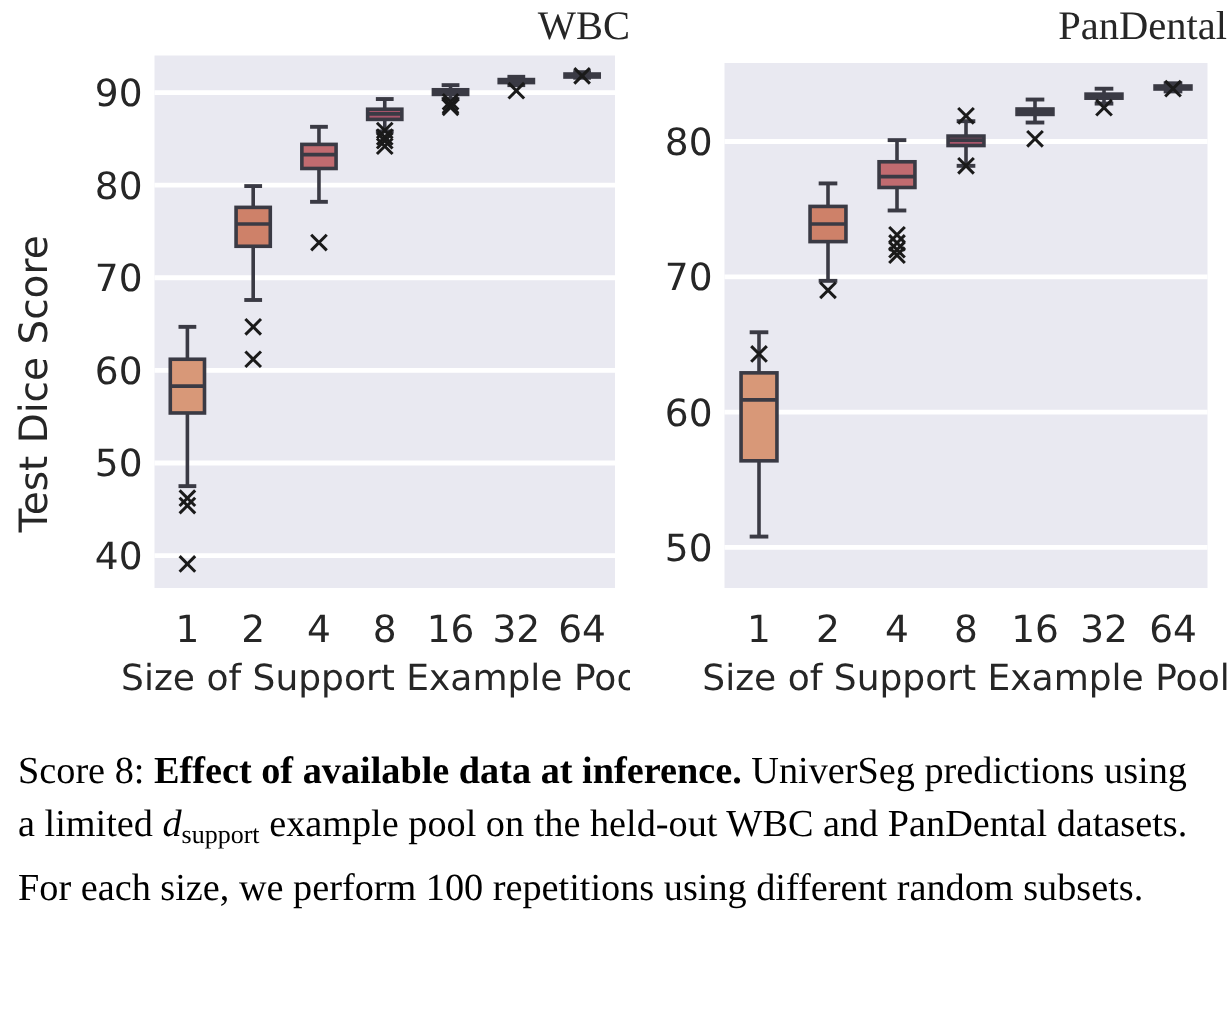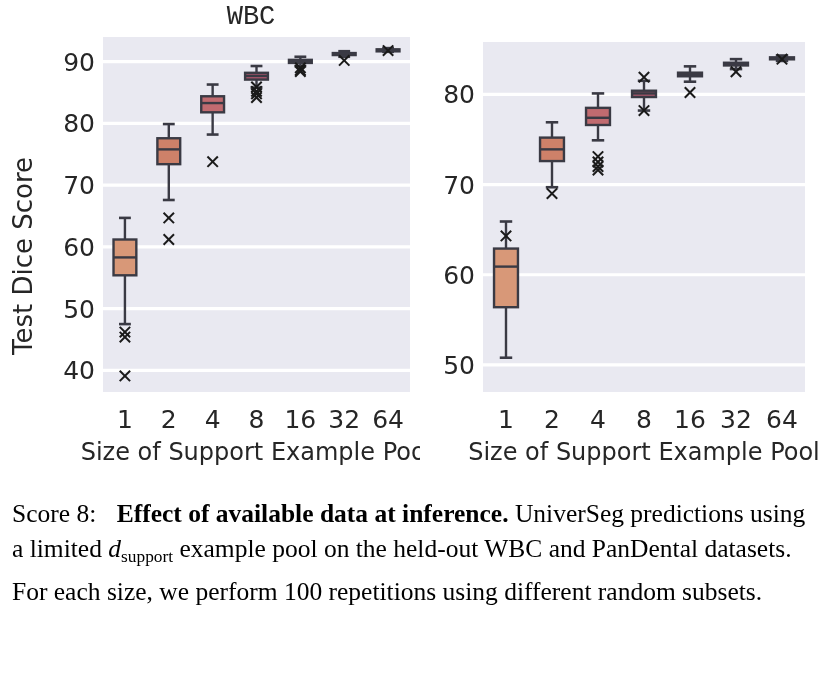--- a/index.html
+++ b/index.html
@@ -12,23 +12,23 @@
   #figure{position:relative;width:818px;height:674px;}
 
   .panels{position:absolute;left:0;top:0;width:818px;height:480px;}
 
   .panel{position:absolute;top:0;height:480px;}
   #panel-wbc{left:0;width:420px;}
   #panel-pandental{left:420px;width:398px;}
 
   .panel-title{
     position:absolute;top:2px;left:0;width:100%;
-    text-align:center;
+    text-align:right;
     font-size:27px;color:#262626;
-    font-family:Liberation Mono, monospace;
+    font-family:Liberation Serif, serif;
     letter-spacing:0px;
   }
   #panel-wbc .panel-title{padding-left:82px;box-sizing:border-box;}
   #panel-pandental .panel-title{padding-left:30px;box-sizing:border-box;}
 
   .axes-svg{position:absolute;left:0;top:0;}
 
   .ylabel{
     position:absolute;
     font-size:26px;color:#262626;
@@ -51,21 +51,21 @@
   #caption{
     position:absolute;
     left:12px;top:496px;
     width:796px;
     font-family:"Liberation Serif", serif;
     font-size:25.5px;
     line-height:35px;
     color:#000000;
     text-align:left;
   }
-  #caption b{font-weight:bold;margin-left:14px;}
+  #caption b{font-weight:bold;}
   .mathvar{font-style:italic;font-family:"Liberation Serif", serif;}
   .mathsub{font-size:0.68em;vertical-align:-0.28em;font-style:normal;}
 </style>
 </head>
 <body>
 
 <div id="figure">
 
   <div class="panels">
 
@@ -207,20 +207,21 @@
               <line x1="382.87142857142857" y1="45.382608695652195" x2="393.27142857142854" y2="55.7826086956522" stroke="#1a1a1a" stroke-width="2"></line>
               <line x1="382.87142857142857" y1="55.7826086956522" x2="393.27142857142854" y2="45.382608695652195" stroke="#1a1a1a" stroke-width="2"></line>
             </g>
           </g>
           <text x="388.07142857142856" y="428" text-anchor="middle" class="xtick">64</text>
           <text x="256.5" y="460" text-anchor="middle" class="xlabel-text">Size of Support Example Pool</text>
         </svg>
     </div>
 
     <div class="panel" id="panel-pandental">
+      <div class="panel-title">PanDental</div>
       <svg class="axes-svg" id="svg-pandental" width="398" height="480">
           <rect x="63" y="42" width="322" height="350" fill="#E9E9F1"></rect>
           <line x1="63" y1="94.31958762886597" x2="385" y2="94.31958762886597" stroke="#FFFFFF" stroke-width="3.2"></line>
           <text x="55" y="103.31958762886597" text-anchor="end" class="ytick">80</text>
           <line x1="63" y1="184.5257731958763" x2="385" y2="184.5257731958763" stroke="#FFFFFF" stroke-width="3.2"></line>
           <text x="55" y="193.5257731958763" text-anchor="end" class="ytick">70</text>
           <line x1="63" y1="274.7319587628866" x2="385" y2="274.7319587628866" stroke="#FFFFFF" stroke-width="3.2"></line>
           <text x="55" y="283.7319587628866" text-anchor="end" class="ytick">60</text>
           <line x1="63" y1="364.9381443298969" x2="385" y2="364.9381443298969" stroke="#FFFFFF" stroke-width="3.2"></line>
           <text x="55" y="373.9381443298969" text-anchor="end" class="ytick">50</text>

